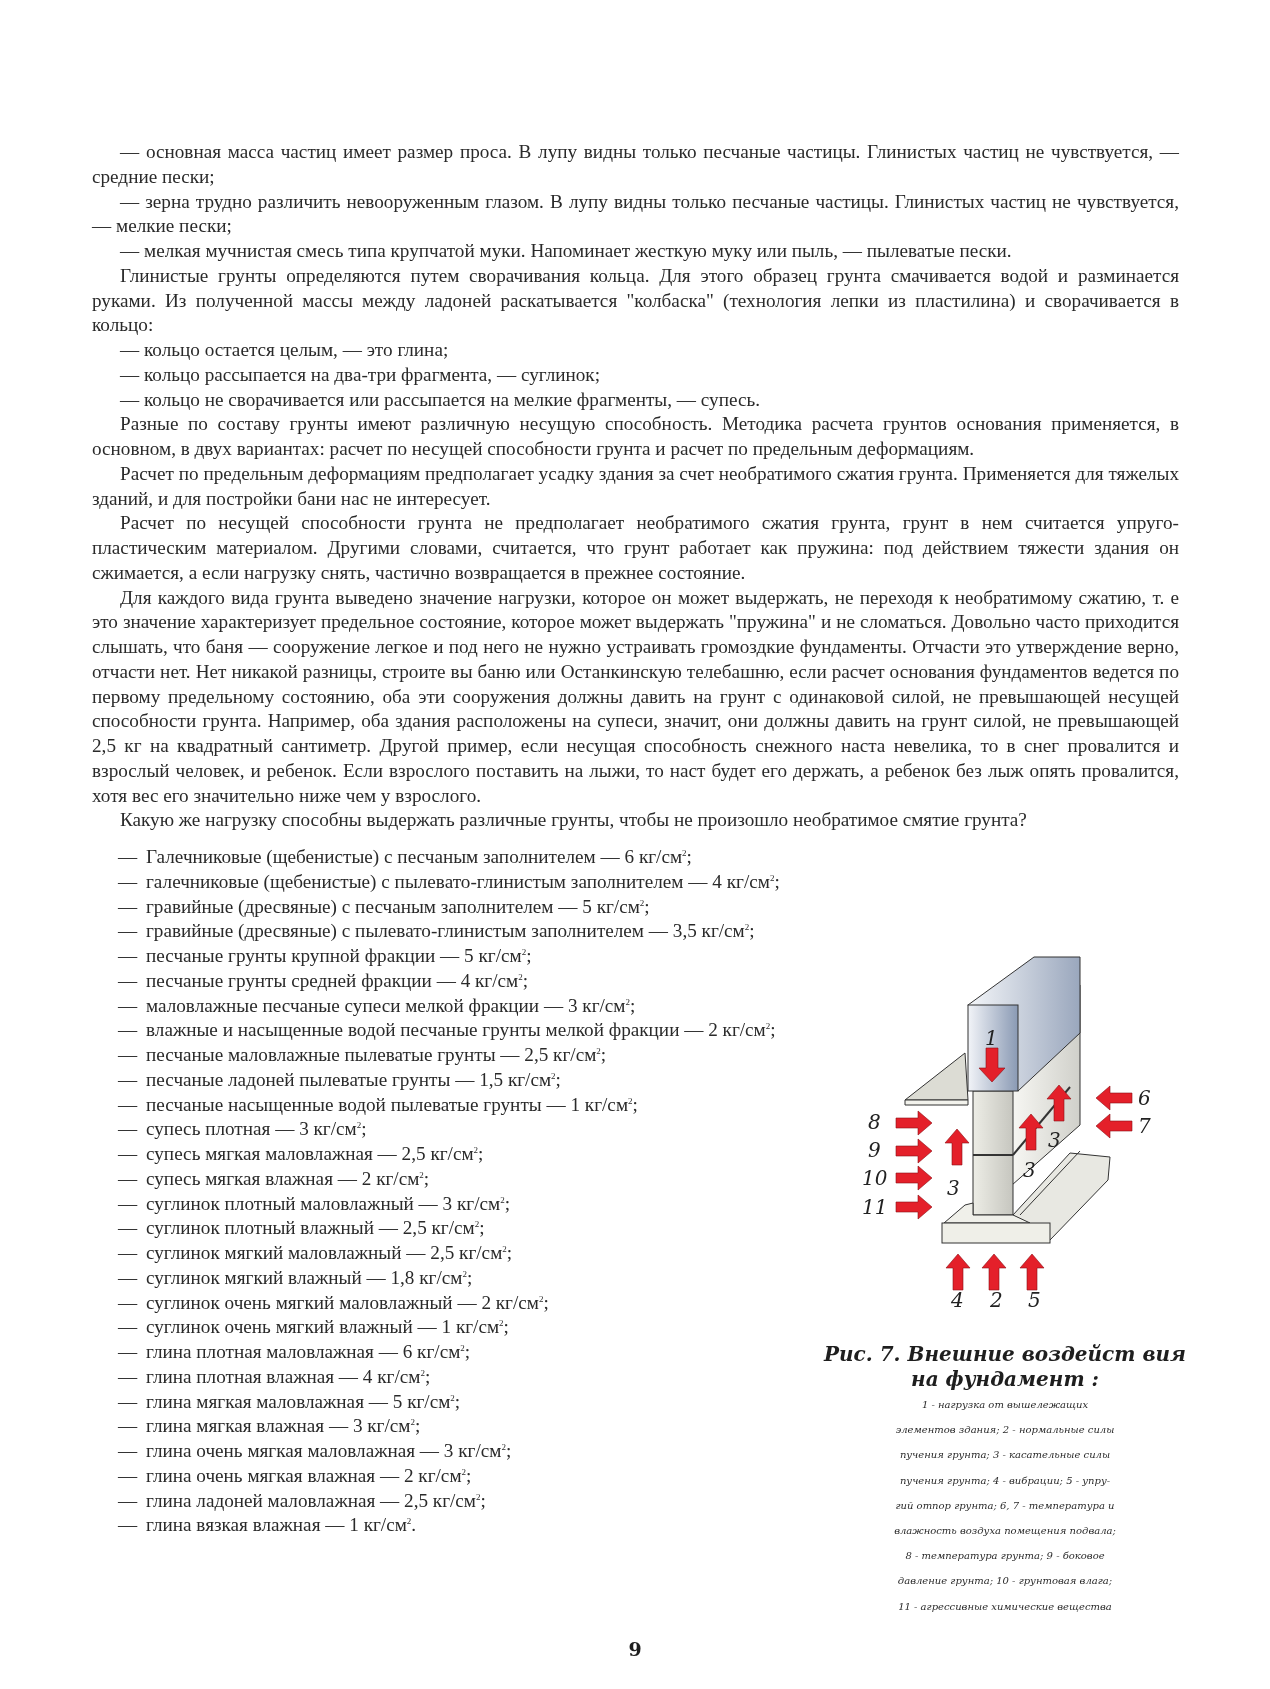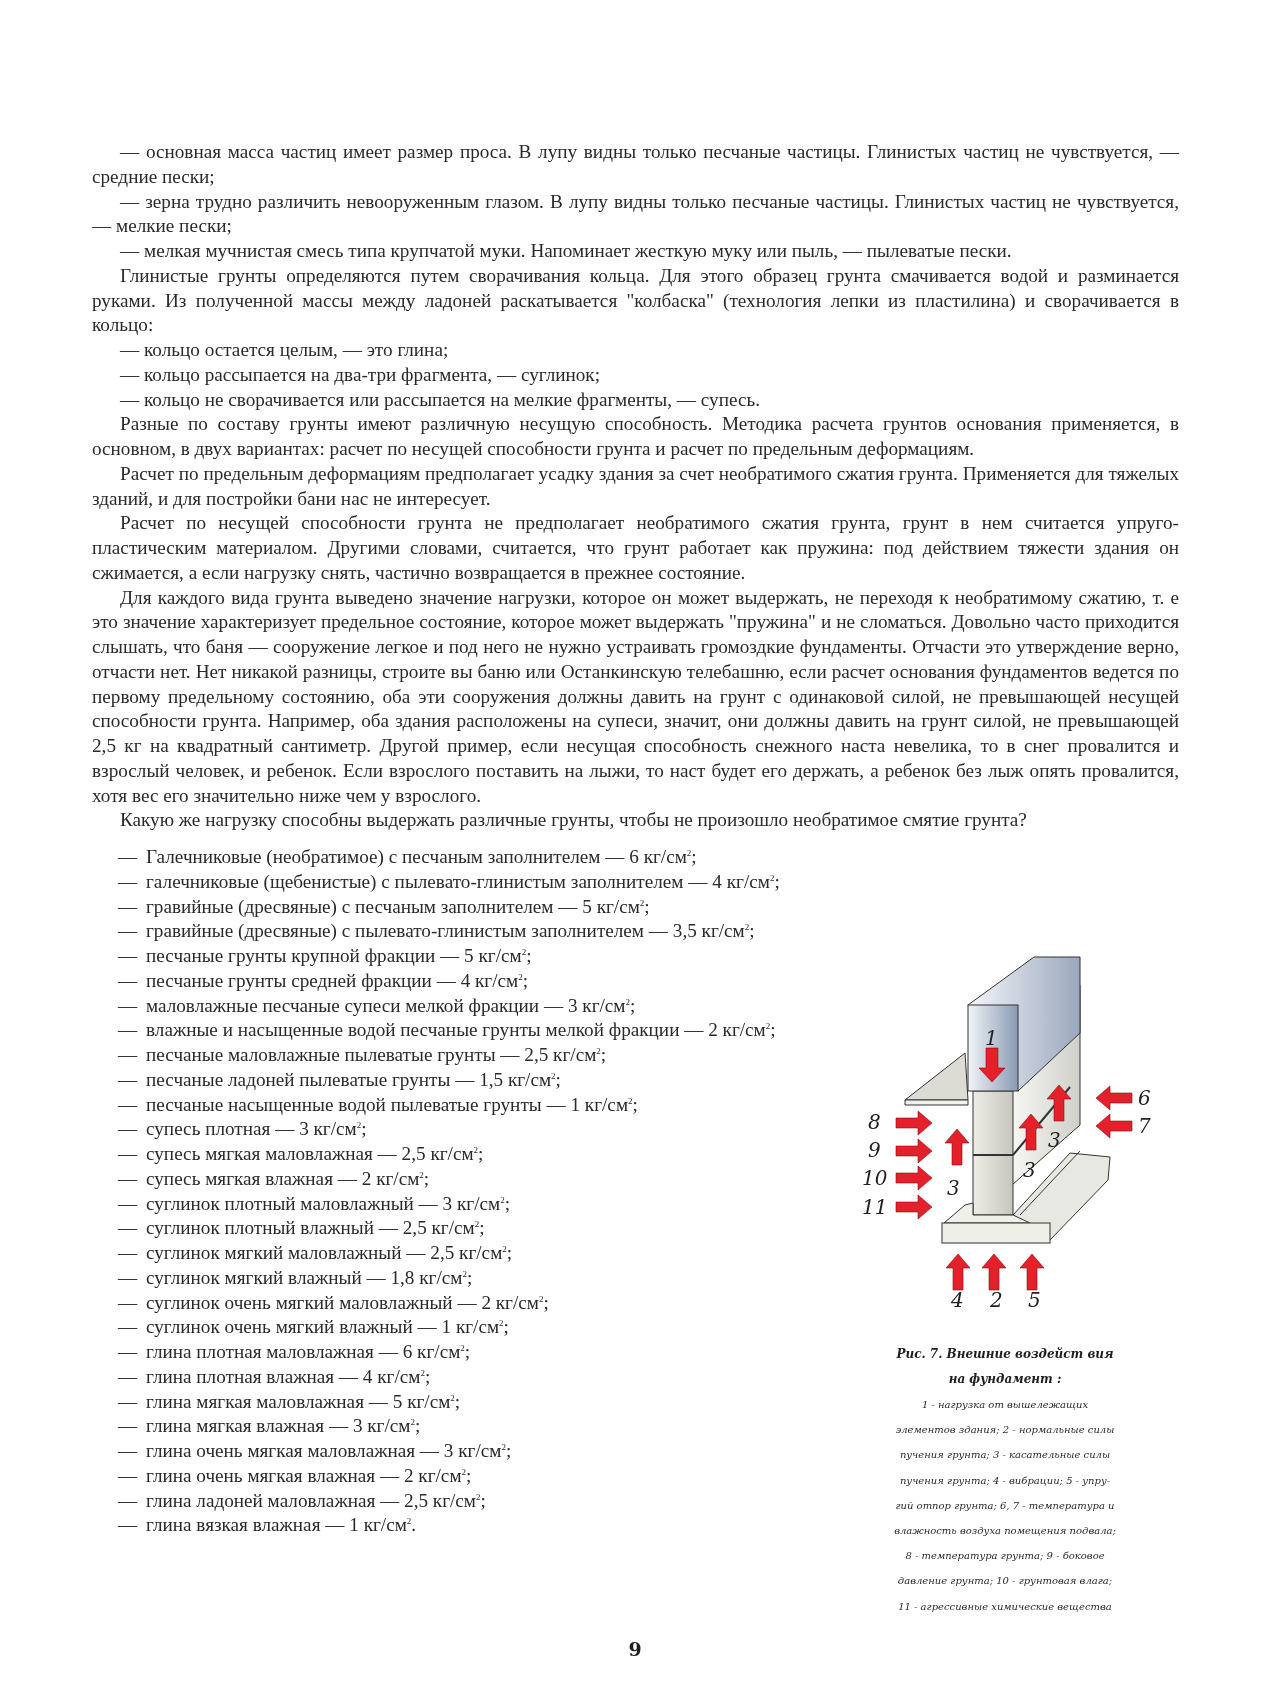--- a/index.html
+++ b/index.html
@@ -9,21 +9,21 @@
   .p { font-family: "Liberation Serif", serif; font-size: 19.2px; line-height: 24.75px;
        text-align: justify; margin: 0; text-indent: 28px; }
   .list { position: absolute; left: 92px; top: 845px; width: 700px; }
   .li { font-family: "Liberation Serif", serif; font-size: 19.2px; line-height: 24.75px;
         padding-left: 54px; text-indent: -28px; margin: 0; }
   .li .dsh { display: inline-block; width: 28px; text-indent: 0; }
   sup { font-size: 9px; vertical-align: 7px; line-height: 0; }
   .figure { position: absolute; left: 840px; top: 945px; width: 330px; height: 365px; }
   .caption { position: absolute; left: 820px; top: 1342px; width: 370px; text-align: center; }
   .cap-title { font-family: "DejaVu Serif", serif; font-weight: bold; font-style: italic;
-               font-size: 12px; line-height: 25px; color: #1e1e1e; }
+               font-size: 20px; line-height: 25px; color: #1e1e1e; }
   .cap-body { font-family: "DejaVu Serif", serif; font-style: italic; font-size: 10px;
               line-height: 25.2px; color: #2a2a2a; }
   .pagenum { position: absolute; left: 0; width: 1270px; top: 1638px; text-align: center;
              font-family: "DejaVu Serif", serif; font-weight: bold; font-size: 19px; color: #1e1e1e; }
   svg text { font-family: "DejaVu Serif", serif; font-style: italic; }
 </style>
 </head>
 <body>
 
 <div class="page">
@@ -35,21 +35,21 @@
   <p class="p">— кольцо рассыпается на два-три фрагмента, — суглинок;</p>
   <p class="p">— кольцо не сворачивается или рассыпается на мелкие фрагменты, — супесь.</p>
   <p class="p">Разные по составу грунты имеют различную несущую способность. Методика расчета грунтов основания применяется, в основном, в двух вариантах: расчет по несущей способности грунта и расчет по предельным деформациям.</p>
   <p class="p">Расчет по предельным деформациям предполагает усадку здания за счет необратимого сжатия грунта. Применяется для тяжелых зданий, и для постройки бани нас не интересует.</p>
   <p class="p">Расчет по несущей способности грунта не предполагает необратимого сжатия грунта, грунт в нем считается упруго-пластическим материалом. Другими словами, считается, что грунт работает как пружина: под действием тяжести здания он сжимается, а если нагрузку снять, частично возвращается в прежнее состояние.</p>
   <p class="p">Для каждого вида грунта выведено значение нагрузки, которое он может выдержать, не переходя к необратимому сжатию, т. е это значение характеризует предельное состояние, которое может выдержать "пружина" и не сломаться. Довольно часто приходится слышать, что баня — сооружение легкое и под него не нужно устраивать громоздкие фундаменты. Отчасти это утверждение верно, отчасти нет. Нет никакой разницы, строите вы баню или Останкинскую телебашню, если расчет основания фундаментов ведется по первому предельному состоянию, оба эти сооружения должны давить на грунт с одинаковой силой, не превышающей несущей способности грунта. Например, оба здания расположены на супеси, значит, они должны давить на грунт силой, не превышающей 2,5 кг на квадратный сантиметр. Другой пример, если несущая способность снежного наста невелика, то в снег провалится и взрослый человек, и ребенок. Если взрослого поставить на лыжи, то наст будет его держать, а ребенок без лыж опять провалится, хотя вес его значительно ниже чем у взрослого.</p>
   <p class="p">Какую же нагрузку способны выдержать  различные грунты, чтобы не произошло необратимое смятие грунта?</p>
 </div>
 
 <div class="list" id="soil-list">
-    <p class="li"><span class="dsh">—</span><span>Галечниковые (необратимое) с песчаным заполнителем — </span><span>6 кг/см</span><sup>2</sup>;</p>
+    <p class="li"><span class="dsh">—</span><span>Галечниковые (щебенистые) с песчаным заполнителем — </span><span>6 кг/см</span><sup>2</sup>;</p>
     <p class="li"><span class="dsh">—</span><span>галечниковые (щебенистые) с пылевато-глинистым заполнителем — </span><span>4 кг/см</span><sup>2</sup>;</p>
     <p class="li"><span class="dsh">—</span><span>гравийные (дресвяные) с песчаным заполнителем — </span><span>5 кг/см</span><sup>2</sup>;</p>
     <p class="li"><span class="dsh">—</span><span>гравийные (дресвяные) с пылевато-глинистым заполнителем — </span><span>3,5 кг/см</span><sup>2</sup>;</p>
     <p class="li"><span class="dsh">—</span><span>песчаные грунты крупной фракции — </span><span>5 кг/см</span><sup>2</sup>;</p>
     <p class="li"><span class="dsh">—</span><span>песчаные грунты средней фракции — </span><span>4 кг/см</span><sup>2</sup>;</p>
     <p class="li"><span class="dsh">—</span><span>маловлажные песчаные супеси мелкой фракции — </span><span>3 кг/см</span><sup>2</sup>;</p>
     <p class="li"><span class="dsh">—</span><span>влажные и насыщенные водой песчаные грунты мелкой фракции — </span><span>2 кг/см</span><sup>2</sup>;</p>
     <p class="li"><span class="dsh">—</span><span>песчаные маловлажные пылеватые грунты — </span><span>2,5 кг/см</span><sup>2</sup>;</p>
     <p class="li"><span class="dsh">—</span><span>песчаные ладоней пылеватые грунты — </span><span>1,5 кг/см</span><sup>2</sup>;</p>
     <p class="li"><span class="dsh">—</span><span>песчаные насыщенные водой пылеватые грунты — </span><span>1 кг/см</span><sup>2</sup>;</p>

